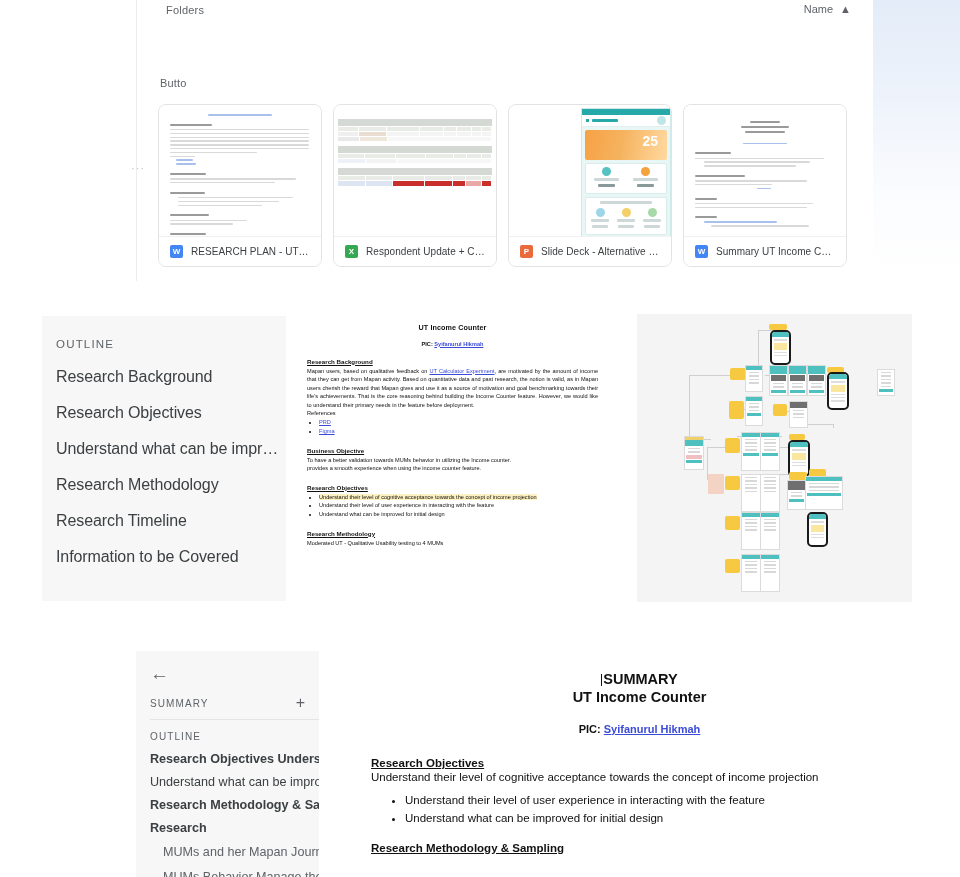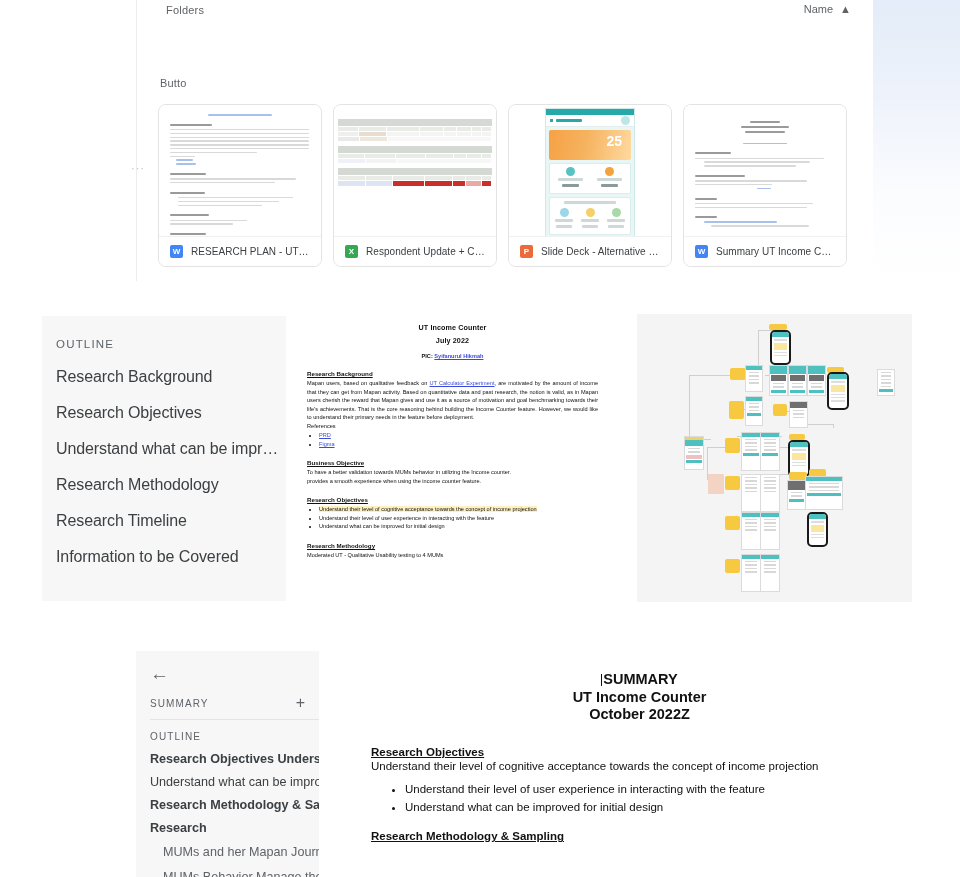--- a/index.html
+++ b/index.html
@@ -68,21 +68,21 @@
   .tline.blue{background:#a8c0ec;}
   .tline.hd{background:#9a9a9a;height:2px;margin-bottom:3.2px;}
   .tline.c{margin-left:auto;margin-right:auto;}
   .tgap{height:6px;}
   
   .sheet-thumb{padding:14px 4px 0 4px;box-sizing:border-box;}
   .sblock{margin-bottom:5px;}
   .srow{display:flex;height:4px;margin-bottom:1px;}
   .scell{border-right:1px solid #fff;}
   
-  .slide-thumb{display:flex;align-items:flex-start;justify-content:center;padding-top:3px;}
+  .slide-thumb{display:flex;align-items:flex-start;justify-content:flex-end;padding-top:3px;}
   .phone{width:88px;height:128px;background:#e8f6f6;border:1px solid #cfe9e9;position:relative;overflow:hidden;}
   .ph-status{height:6px;background:#28a9a9;}
   .ph-nav{height:11px;background:#fff;border-bottom:1px solid #e3efef;display:flex;align-items:center;padding:0 4px;gap:3px;}
   .ph-banner{height:30px;margin:3px;background:linear-gradient(100deg,#f7a145 0%,#f5b35f 45%,#ffd9a0 100%);position:relative;border-radius:2px;}
   .ph-banner .big25{position:absolute;right:9px;top:4px;font-size:14px;font-weight:700;color:#fff;line-height:1;}
   .ph-card{margin:3px;background:#fff;border:1px solid #d9eded;border-radius:2px;padding:3px;}
   .ph-h{height:3px;background:#cfd8d8;border-radius:1px;margin:0 auto 3px auto;}
   .ph-cols{display:flex;gap:4px;}
   .ph-col{flex:1;text-align:center;}
   .ph-ico{width:9px;height:9px;border-radius:50%;background:#57c2c2;margin:0 auto 2px auto;}
@@ -389,21 +389,20 @@
     <div class="ol-item">Research Objectives</div>
     <div class="ol-item">Understand what can be impro...</div>
     <div class="ol-item">Research Methodology</div>
     <div class="ol-item">Research Timeline</div>
     <div class="ol-item">Information to be Covered</div>
   </div>
 
   <div id="doc-page">
     <div class="dp-inner">
       <div class="dp-title">UT Income Counter</div>
-      <div class="dp-title">July 2022</div>
       <div class="dp-pic">
         <span>PIC:</span>
         <a href="#">Syifanurul Hikmah</a>
       </div>
 
       <div class="dp-h">Research Background</div>
       <div class="dp-p"><span>Mapan users, based on qualitative feedback on </span><a href="#">UT Calculator Experiment</a><span>, are motivated by the amount of income that they can get from Mapan activity. Based on quantitative data and past research, the notion is valid, as in Mapan users cherish the reward that Mapan gives and use it as a source of motivation and goal benchmarking towards their life's achievements. That is the core reasoning behind building the Income Counter feature. However, we would like to understand their primary needs in the feature before deployment.</span></div>
       <div class="dp-sub">References</div>
       <ul class="dp-ul">
         <li><a href="#">PRD</a></li>
@@ -656,21 +655,24 @@
     <div class="sol" style="top:147px;font-weight:bold;">Research Methodology &amp; Samp...</div>
     <div class="sol" style="top:170px;font-weight:bold;">Research</div>
     <div class="sol sub" style="top:194px;">MUMs and her Mapan Journey</div>
     <div class="sol sub" style="top:219px;">MUMs Behavior Manage their ...</div>
   </div>
 
   <div id="sum-page">
     <div style="padding:20px 52px 0 52px;">
       <div class="sp-title"><span class="caret"></span><span>SUMMARY</span></div>
       <div class="sp-title">UT Income Counter</div>
-      <div class="sp-title">October 2022Z</div>
+      <div class="sp-pic">
+        <span>PIC:</span>
+        <a href="#">Syifanurul Hikmah</a>
+      </div>
       <div style="height:22px;"></div>
       <div class="sp-h">Research Objectives</div>
       <div class="sp-p">Understand their level of cognitive acceptance towards the concept of income projection</div>
       <ul class="sp-ul">
         <li>Understand their level of user experience in interacting with the feature</li>
         <li>Understand what can be improved for initial design</li>
       </ul>
       <div style="height:14px;"></div>
       <div class="sp-h">Research Methodology &amp; Sampling</div>
     </div>

